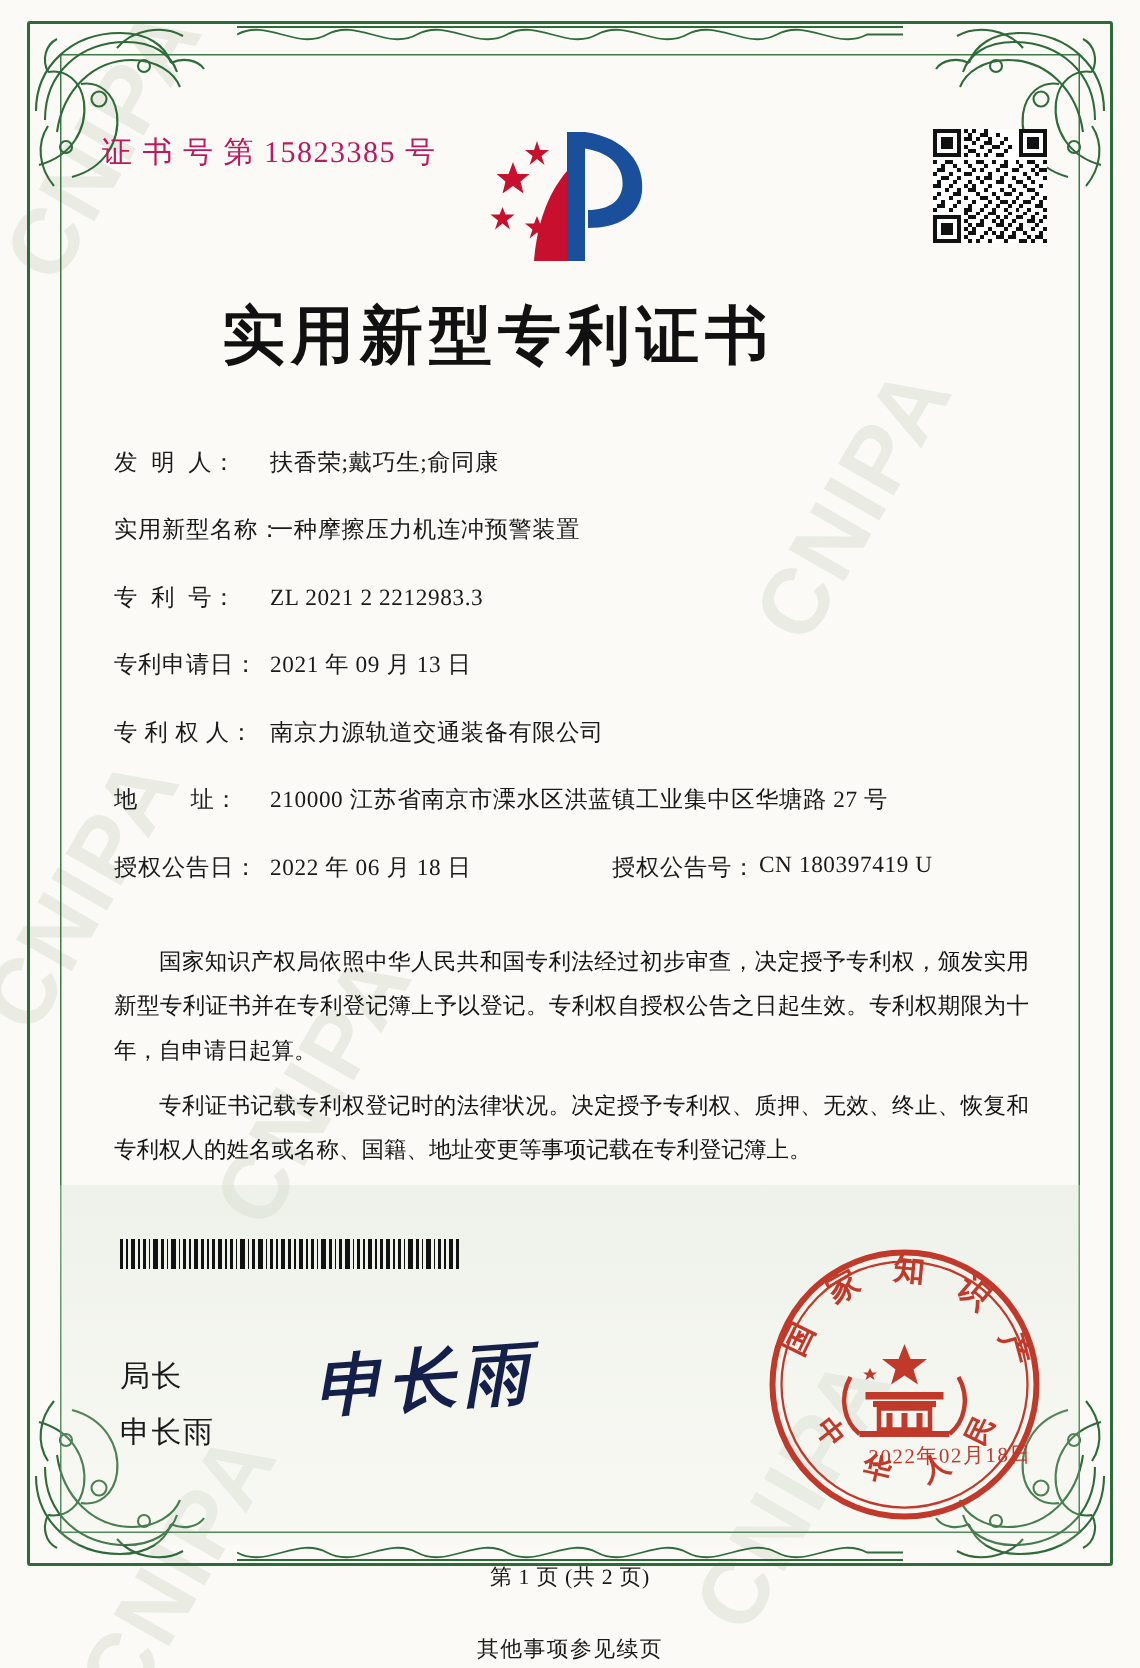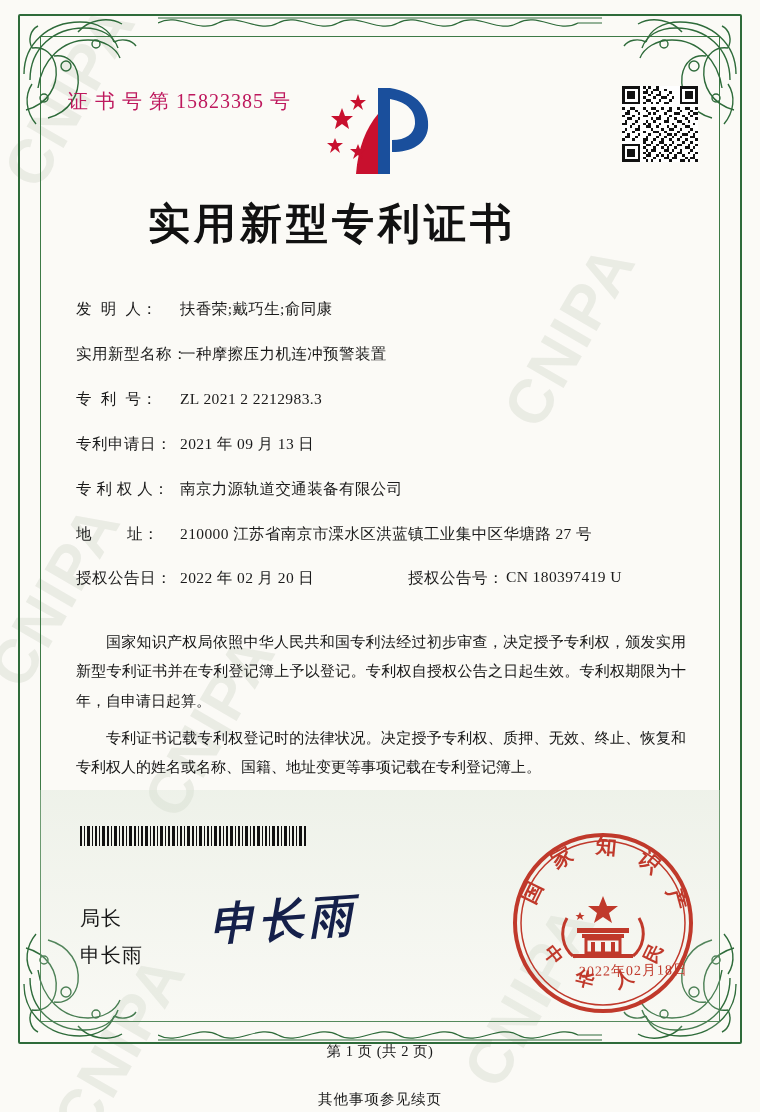--- a/index.html
+++ b/index.html
@@ -592,21 +592,21 @@
       <div class="field-label">专 利 权 人：</div>
       <div class="field-value">南京力源轨道交通装备有限公司</div>
     </div>
     <div class="field-row">
       <div class="field-label">地        址：</div>
       <div class="field-value">210000  江苏省南京市溧水区洪蓝镇工业集中区华塘路 27 号</div>
     </div>
     <div class="row-two">
       <div class="half-a">
         <div class="field-label">授权公告日：</div>
-        <div class="field-value">2022 年 02 月 20 日</div>
+        <div class="field-value">2022 年 06 月 18 日</div>
       </div>
       <div class="half-b">
         <div class="field-label">授权公告号：</div>
         <div class="field-value">CN 180397419 U</div>
       </div>
     </div>
   </div>
 
   <div class="paragraphs">
     <p>国家知识产权局依照中华人民共和国专利法经过初步审查，决定授予专利权，颁发实用新型专利证书并在专利登记簿上予以登记。专利权自授权公告之日起生效。专利权期限为十年，自申请日起算。</p>

